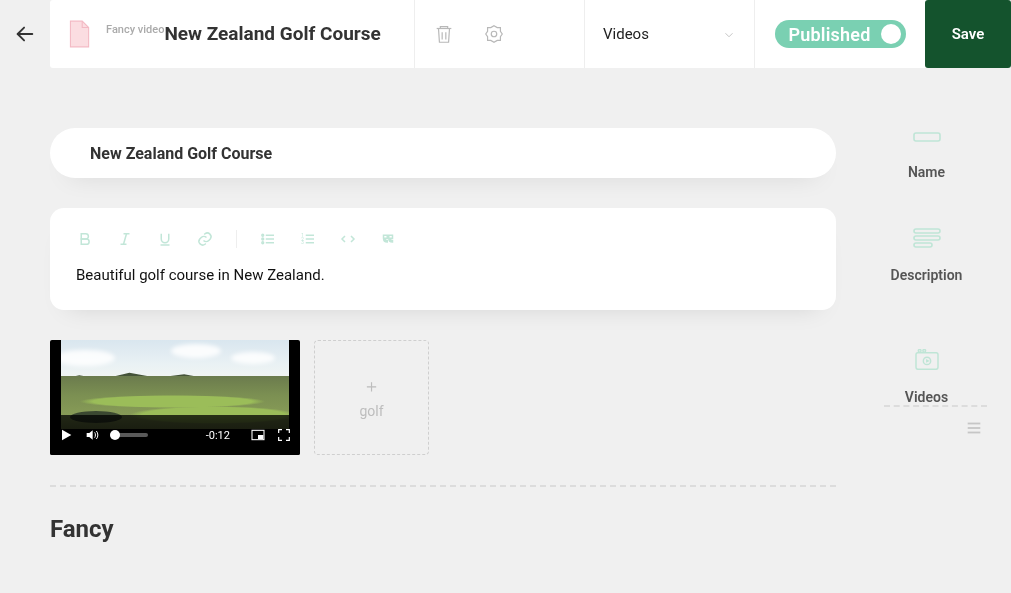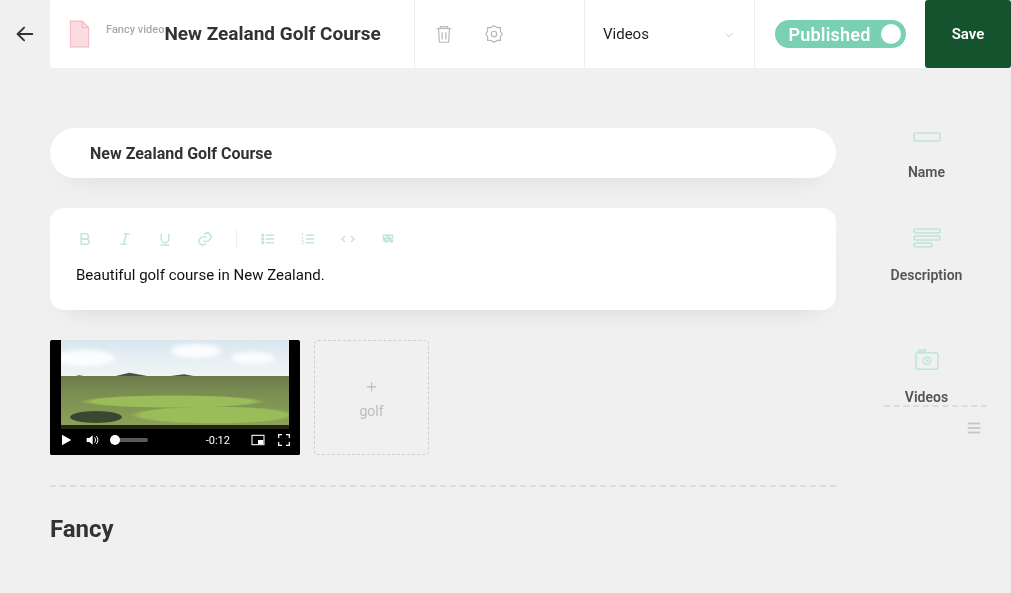--- a/index.html
+++ b/index.html
@@ -144,21 +144,21 @@
     background: linear-gradient(#3c4a33, #566644);
     clip-path: polygon(0% 100%, 0% 55%, 8% 35%, 18% 55%, 30% 22%, 42% 48%, 54% 30%, 66% 55%, 78% 42%, 90% 64%, 100% 52%, 100% 100%); }
   .fairway1 { position:absolute; left:8%; right:10%; top:62%; height:14%;
     background: radial-gradient(ellipse at center, #9bbd59 0%, #9bbd59 60%, transparent 70%); border-radius:50%; }
   .fairway2 { position:absolute; left:30%; right:-4%; top:74%; height:20%;
     background: radial-gradient(ellipse at center, #9bbd59 0%, #9bbd59 60%, transparent 70%); border-radius:50%; }
   .pond { position:absolute; left:4%; width:52px; height:12px; bottom:6px;
     background:#2e3a2a; border-radius:50%; opacity:.85; }
   .video-controls {
     position:absolute; left:0; right:0; bottom:0;
-    height: 30px;
+    height: 40px;
     background: linear-gradient(to top, rgba(0,0,0,.95), rgba(0,0,0,.75));
     display:flex; align-items:center; padding: 8px 8px; gap: 10px;
   }
   .vc-icon { width:16px; height:16px; }
   .vc-icon svg { width:100%; height:100%; fill:#fff; }
   .vc-bar {
     width: 38px; height: 4px; background: rgba(255,255,255,.35);
     border-radius: 2px; position: relative;
   }
   .vc-bar::before {

